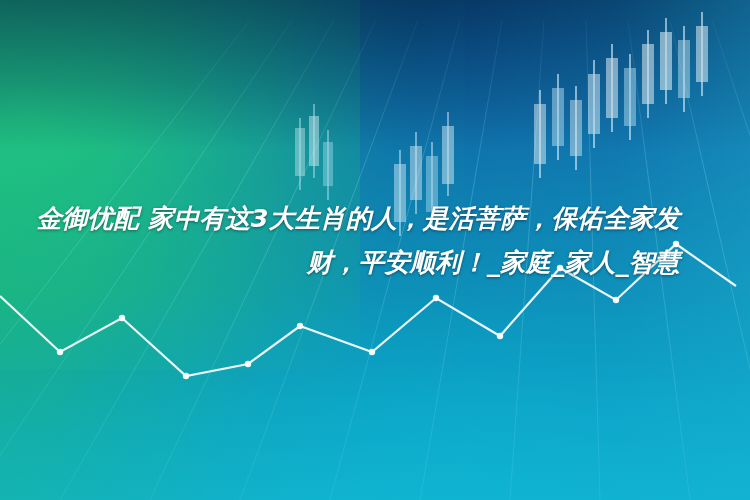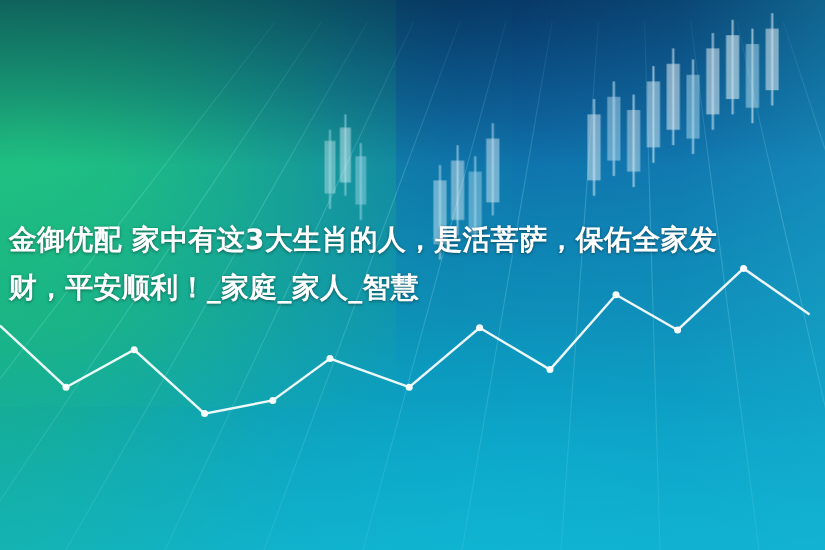--- a/index.html
+++ b/index.html
@@ -104,21 +104,22 @@
   .chart-layer svg { display: block; }
 
   
   .title-wrap {
     position: absolute;
     left: 0;
     top: 196px;
     width: 688px;
     padding: 0 8px;
     box-sizing: border-box;
-    text-align: left;
+    text-align: right;
+    font-style: italic;
   }
   .title-text {
     color: #ffffff;
     font-size: 25.5px;
     font-weight: bold;
     line-height: 44px;
     letter-spacing: 0.2px;
     text-shadow: 0 1px 3px rgba(0,0,0,0.45);
     font-family: "DejaVu Sans", "Liberation Sans", sans-serif;
   }

